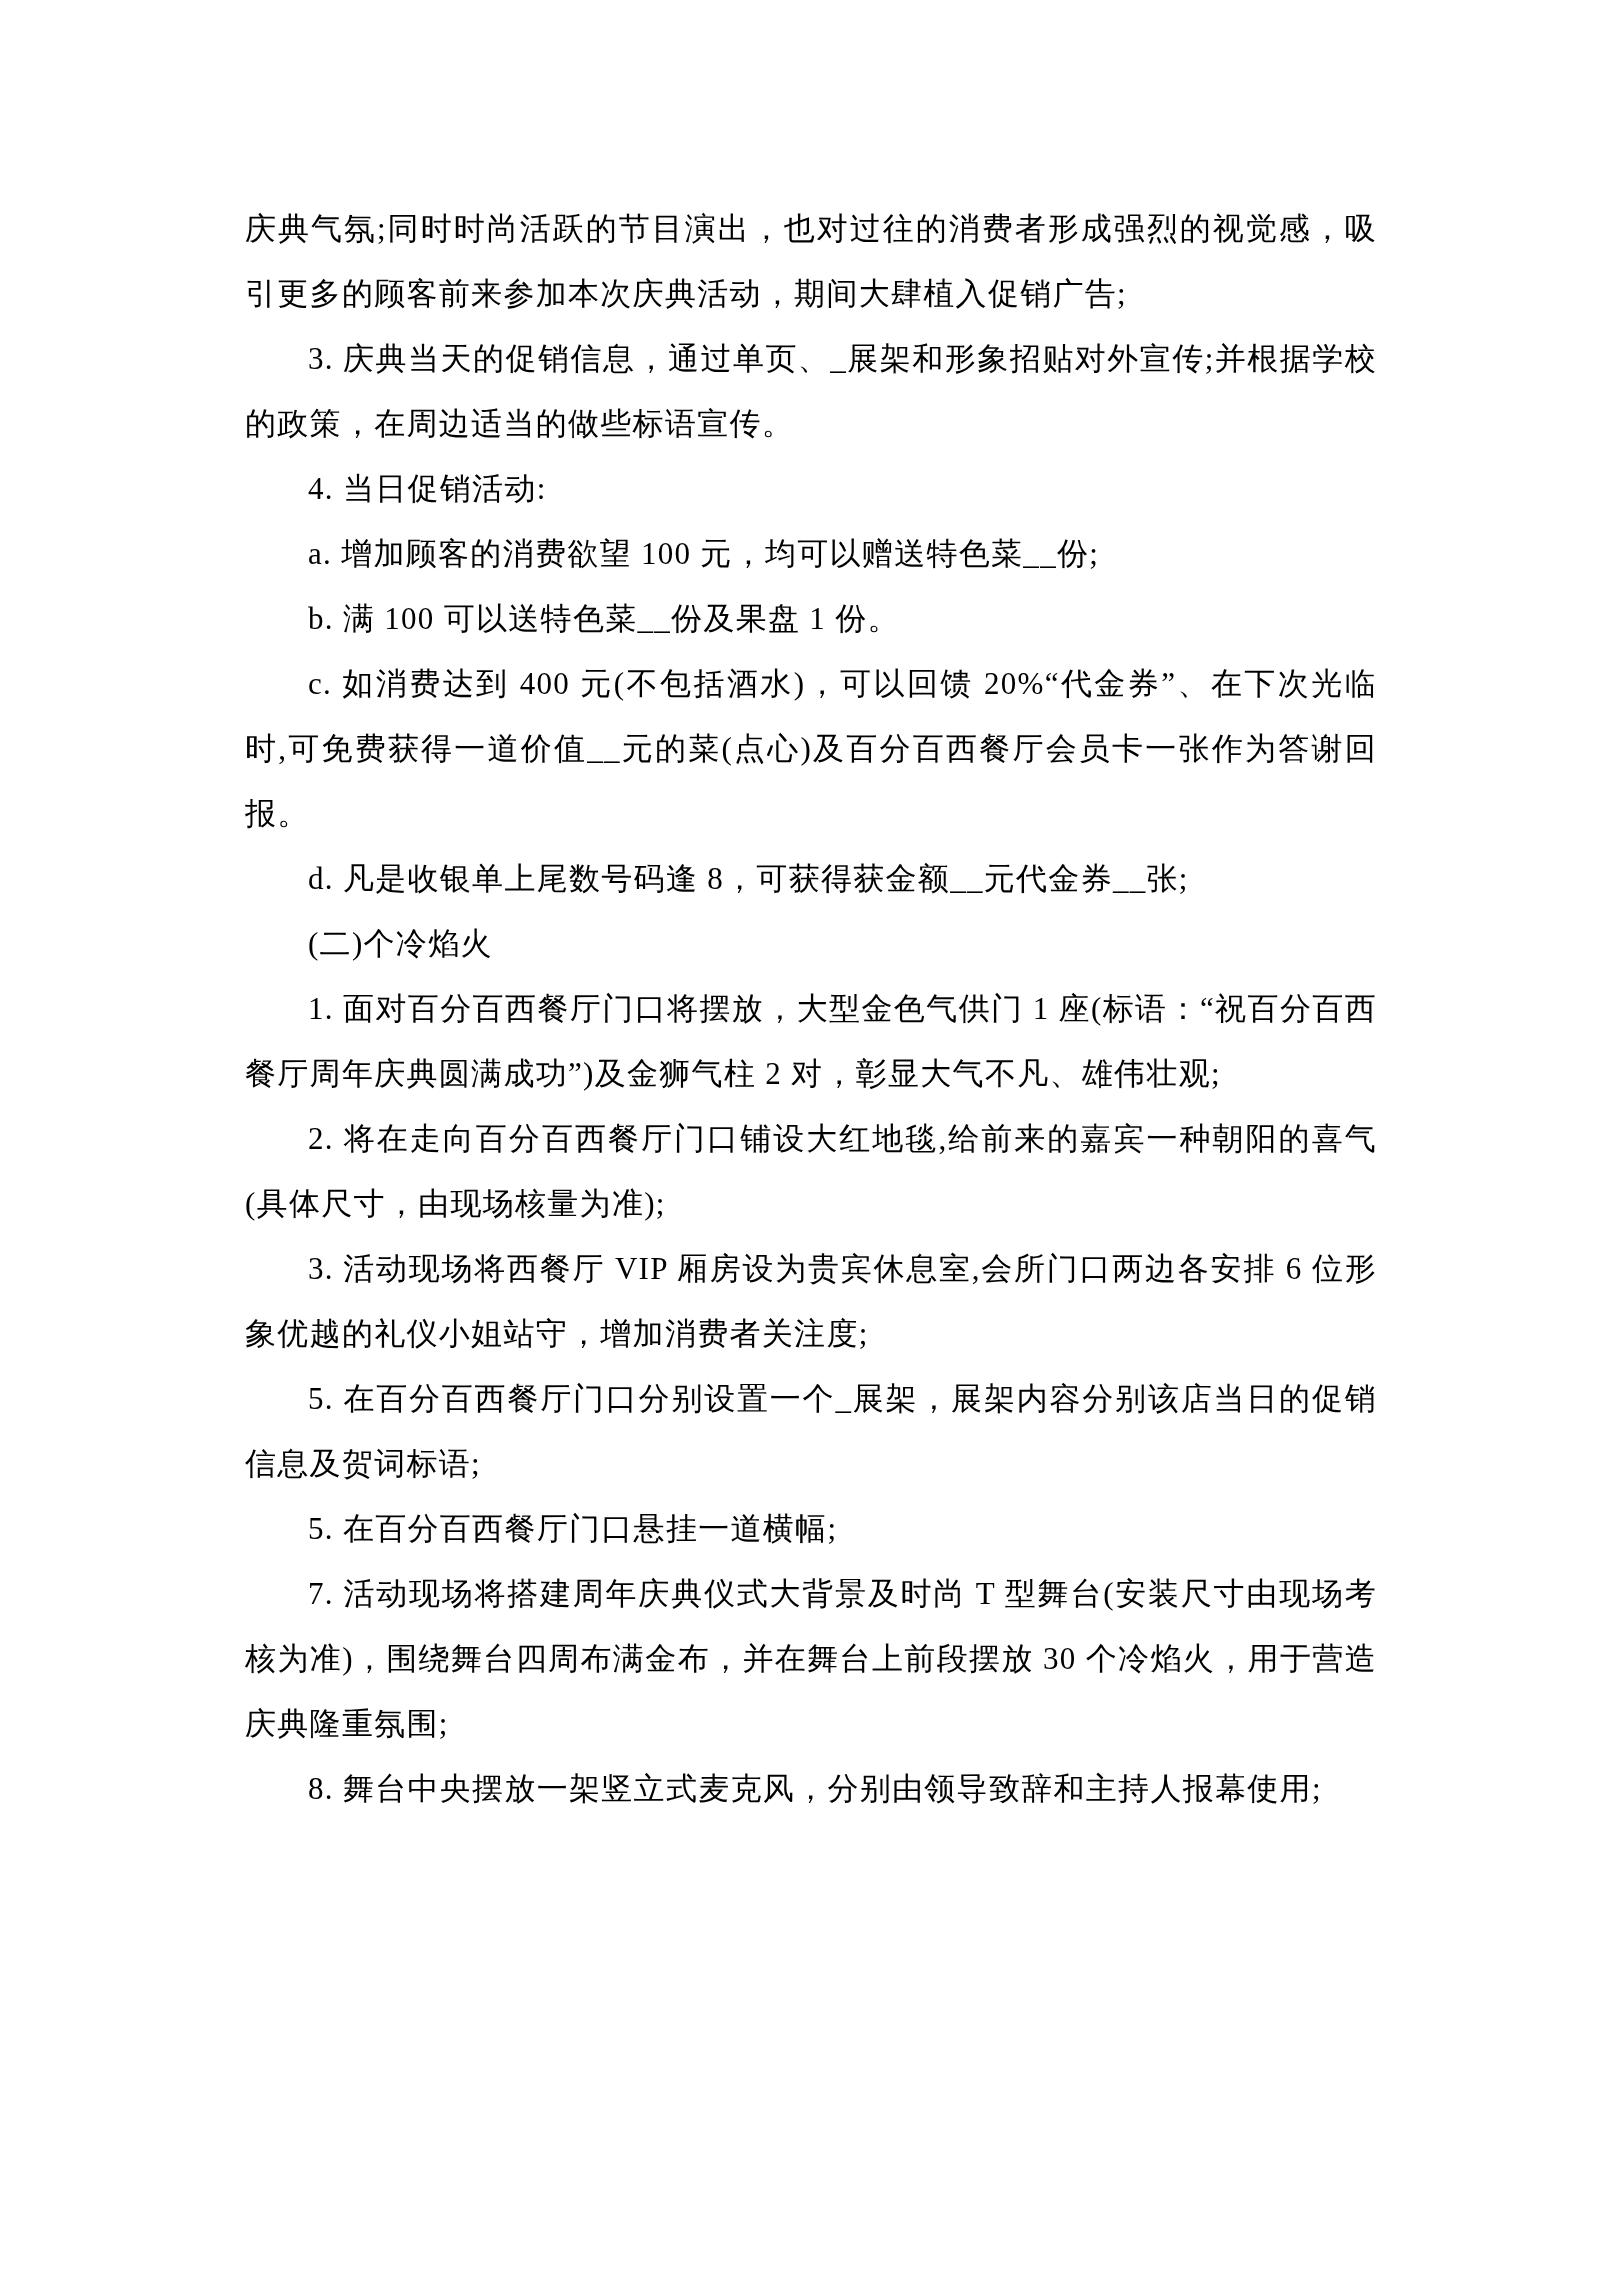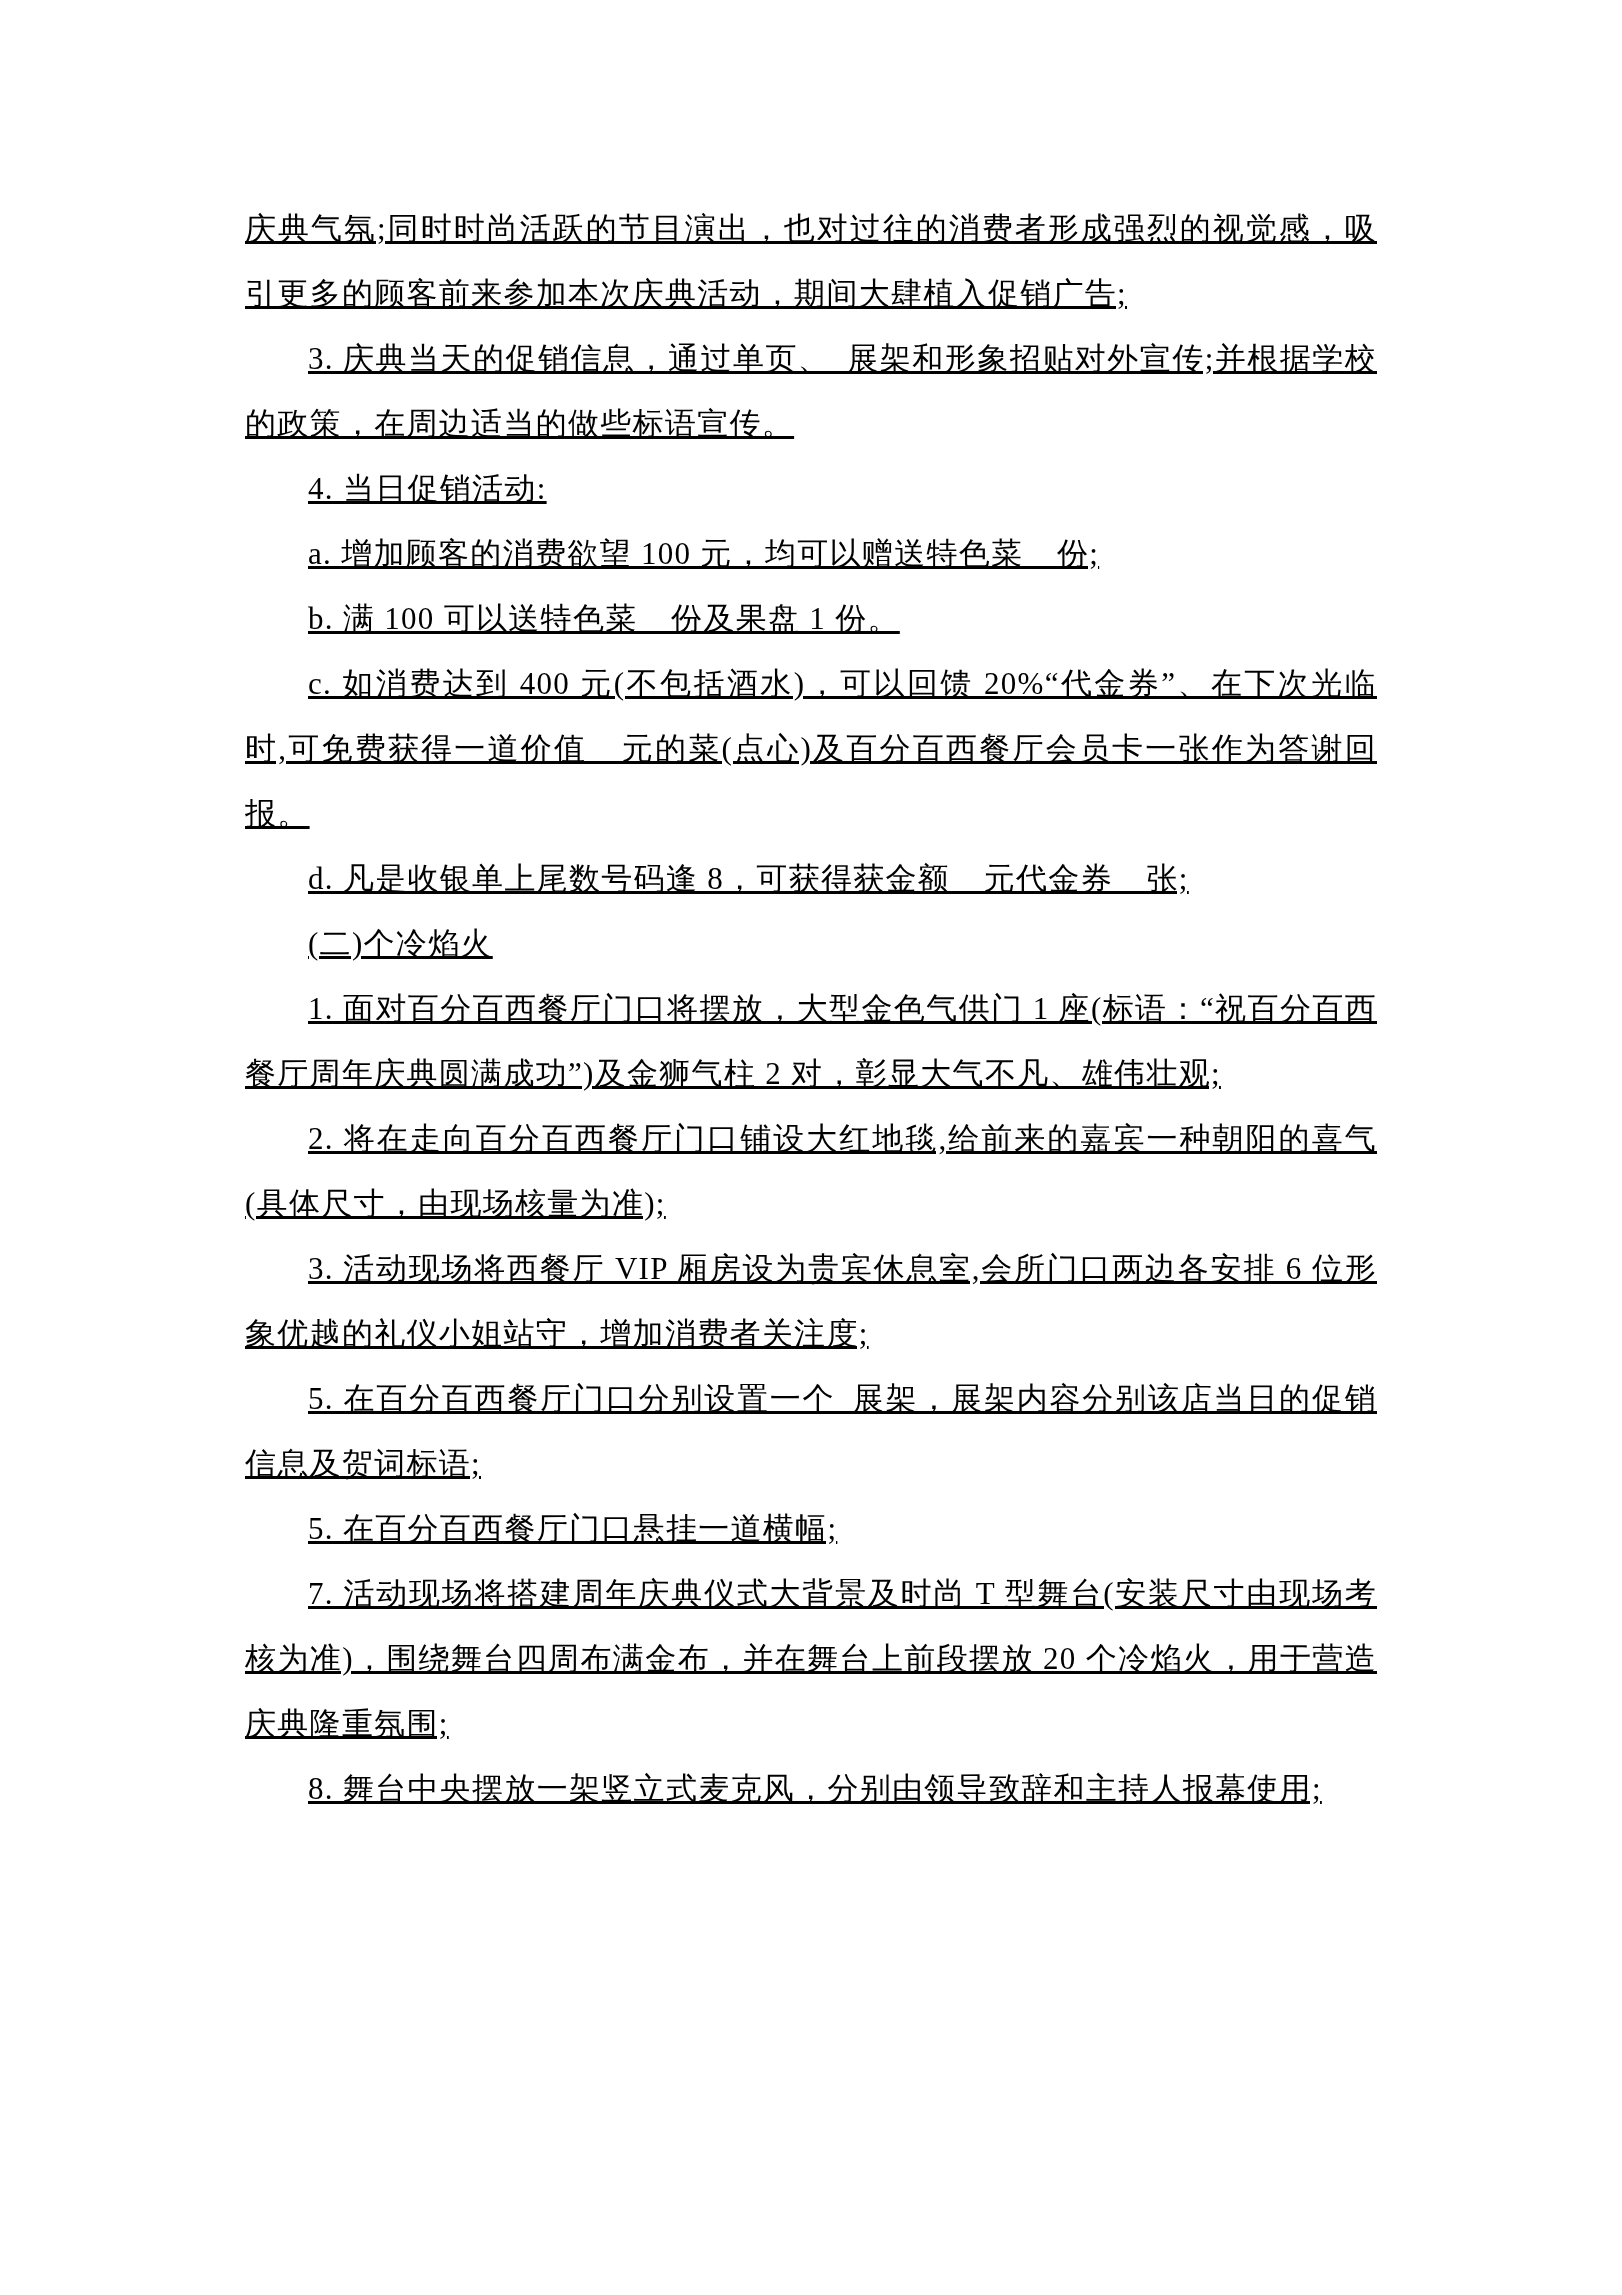--- a/index.html
+++ b/index.html
@@ -23,21 +23,20 @@
     font-family: "Liberation Serif", "DejaVu Serif", serif;
     font-size: 31px;
     line-height: 65px;
     letter-spacing: 1.3px;
     text-align: justify;
   }
   .doc-body p.para {
     margin: 0;
     padding: 0;
     word-break: break-word;
-    text-decoration: underline;
   }
   .doc-body p.para.indent {
     text-indent: 63px;
   }
 </style>
 </head>
 <body>
 
 <div class="page" style="background: rgb(255, 255, 255);">
   <div class="doc-body" style="color: rgb(0, 0, 0);">
@@ -47,17 +46,17 @@
       <p class="para indent">a. 增加顾客的消费欲望 100 元，均可以赠送特色菜__份;</p>
       <p class="para indent">b. 满 100 可以送特色菜__份及果盘 1 份。</p>
       <p class="para indent">c. 如消费达到 400 元(不包括酒水)，可以回馈 20%“代金券”、在下次光临时,可免费获得一道价值__元的菜(点心)及百分百西餐厅会员卡一张作为答谢回报。</p>
       <p class="para indent">d. 凡是收银单上尾数号码逢 8，可获得获金额__元代金券__张;</p>
       <p class="para indent">(二)个冷焰火</p>
       <p class="para indent">1. 面对百分百西餐厅门口将摆放，大型金色气供门 1 座(标语：“祝百分百西餐厅周年庆典圆满成功”)及金狮气柱 2 对，彰显大气不凡、雄伟壮观;</p>
       <p class="para indent">2. 将在走向百分百西餐厅门口铺设大红地毯,给前来的嘉宾一种朝阳的喜气(具体尺寸，由现场核量为准);</p>
       <p class="para indent">3. 活动现场将西餐厅 VIP 厢房设为贵宾休息室,会所门口两边各安排 6 位形象优越的礼仪小姐站守，增加消费者关注度;</p>
       <p class="para indent">5. 在百分百西餐厅门口分别设置一个_展架，展架内容分别该店当日的促销信息及贺词标语;</p>
       <p class="para indent">5. 在百分百西餐厅门口悬挂一道横幅;</p>
-      <p class="para indent">7. 活动现场将搭建周年庆典仪式大背景及时尚 T 型舞台(安装尺寸由现场考核为准)，围绕舞台四周布满金布，并在舞台上前段摆放 20 个冷焰火，用于营造庆典隆重氛围;</p>
+      <p class="para indent">7. 活动现场将搭建周年庆典仪式大背景及时尚 T 型舞台(安装尺寸由现场考核为准)，围绕舞台四周布满金布，并在舞台上前段摆放 30 个冷焰火，用于营造庆典隆重氛围;</p>
       <p class="para indent">8. 舞台中央摆放一架竖立式麦克风，分别由领导致辞和主持人报幕使用;</p>
     </div>
 </div>
 
 
 </body></html>

